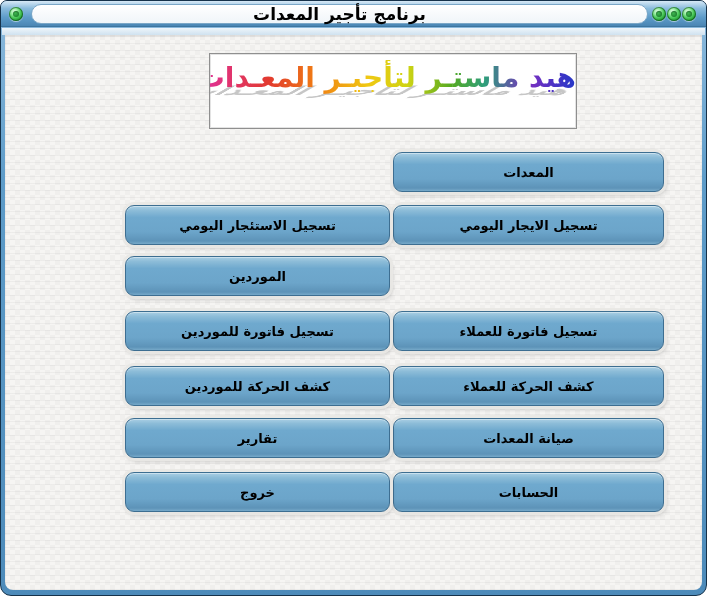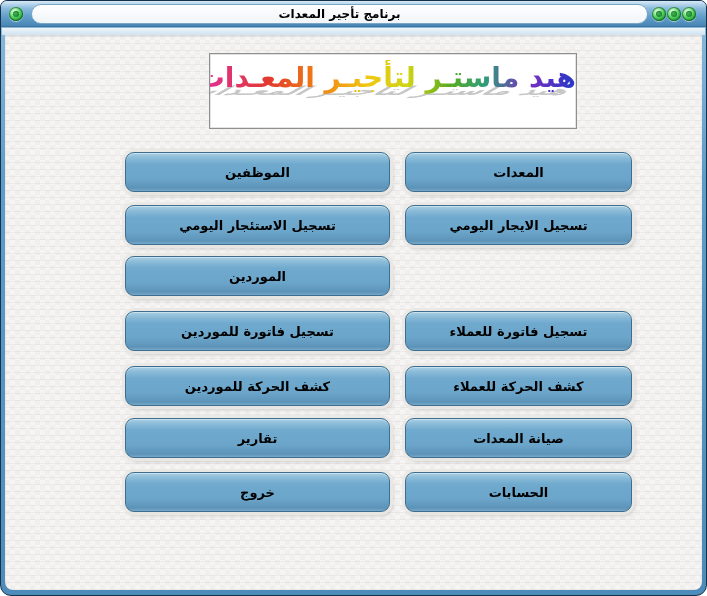--- a/index.html
+++ b/index.html
@@ -32,21 +32,21 @@
   }
   .ctrl-left{left:8px;}
   .ctrl-r1{right:40px;} .ctrl-r2{right:25px;} .ctrl-r3{right:10px;}
 
   .title-pill{
     position:absolute;left:30px;right:58px;top:3px;height:20px;
     background:linear-gradient(180deg,#ffffff,#f0f5f9);
     border:1px solid #7ba7c7;border-radius:10px;
     display:flex;align-items:center;justify-content:center;
   }
-  .title-text{font-size:12px;font-weight:bold;color:#000;direction:rtl;line-height:1;}
+  .title-text{font-size:17px;font-weight:bold;color:#000;direction:rtl;line-height:1;}
 
   
   .subband{
     position:absolute;top:27px;left:1px;right:1px;height:7px;
     background:linear-gradient(180deg,#eef5fa,#cfe2f0);
   }
 
   
   .client{
     position:absolute;left:4px;right:4px;top:34px;bottom:5px;
@@ -90,21 +90,21 @@
   .menu-btn{
     position:absolute;height:40px;padding:0;
     display:flex;align-items:center;justify-content:center;
     background:linear-gradient(180deg,#aacfe4 0%,#8cbcd8 12%,#6fa9ce 30%,#6ca5ca 68%,#5d93b8 92%,#76a9c9 100%);
     border:1px solid #3d6e91;border-radius:9px;
     box-shadow:0 0 0 3px rgba(233,232,229,.95),2px 3px 4px rgba(90,90,90,.35),inset 0 1px 0 rgba(255,255,255,.4);
     font-size:13px;font-weight:bold;color:#000;direction:rtl;
     cursor:pointer;
   }
   .col-left{left:124px;width:265px;}
-  .col-right{left:404px;width:227px;}
+  .col-right{left:392px;width:271px;}
 </style>
 </head>
 <body>
 
 <div id="window">
 
   <div class="titlebar">
     <span class="ctrl ctrl-left"></span>
     <div class="title-pill">
       <span class="title-text">برنامج تأجير المعدات</span>
@@ -123,21 +123,20 @@
     <span class="logo-text">هيد ماستـر لتأجيـر المعـدات</span>
   </div>
 
   <button class="menu-btn col-right" style="top:151px">المعدات</button>
   <button class="menu-btn col-right" style="top:204px">تسجيل الايجار اليومي</button>
   <button class="menu-btn col-right" style="top:310px">تسجيل فاتورة للعملاء</button>
   <button class="menu-btn col-right" style="top:365px">كشف الحركة للعملاء</button>
   <button class="menu-btn col-right" style="top:417px">صيانة المعدات</button>
   <button class="menu-btn col-right" style="top:471px">الحسابات</button>
 
-  <button class="menu-btn col-left" style="top:151px">الموظفين</button>
   <button class="menu-btn col-left" style="top:204px">تسجيل الاستئجار اليومي</button>
   <button class="menu-btn col-left" style="top:310px">تسجيل فاتورة للموردين</button>
   <button class="menu-btn col-left" style="top:255px">الموردين</button>
   <button class="menu-btn col-left" style="top:365px">كشف الحركة للموردين</button>
   <button class="menu-btn col-left" style="top:417px">تقارير</button>
   <button class="menu-btn col-left" style="top:471px">خروج</button>
 
 </div>
 
 </body></html>

